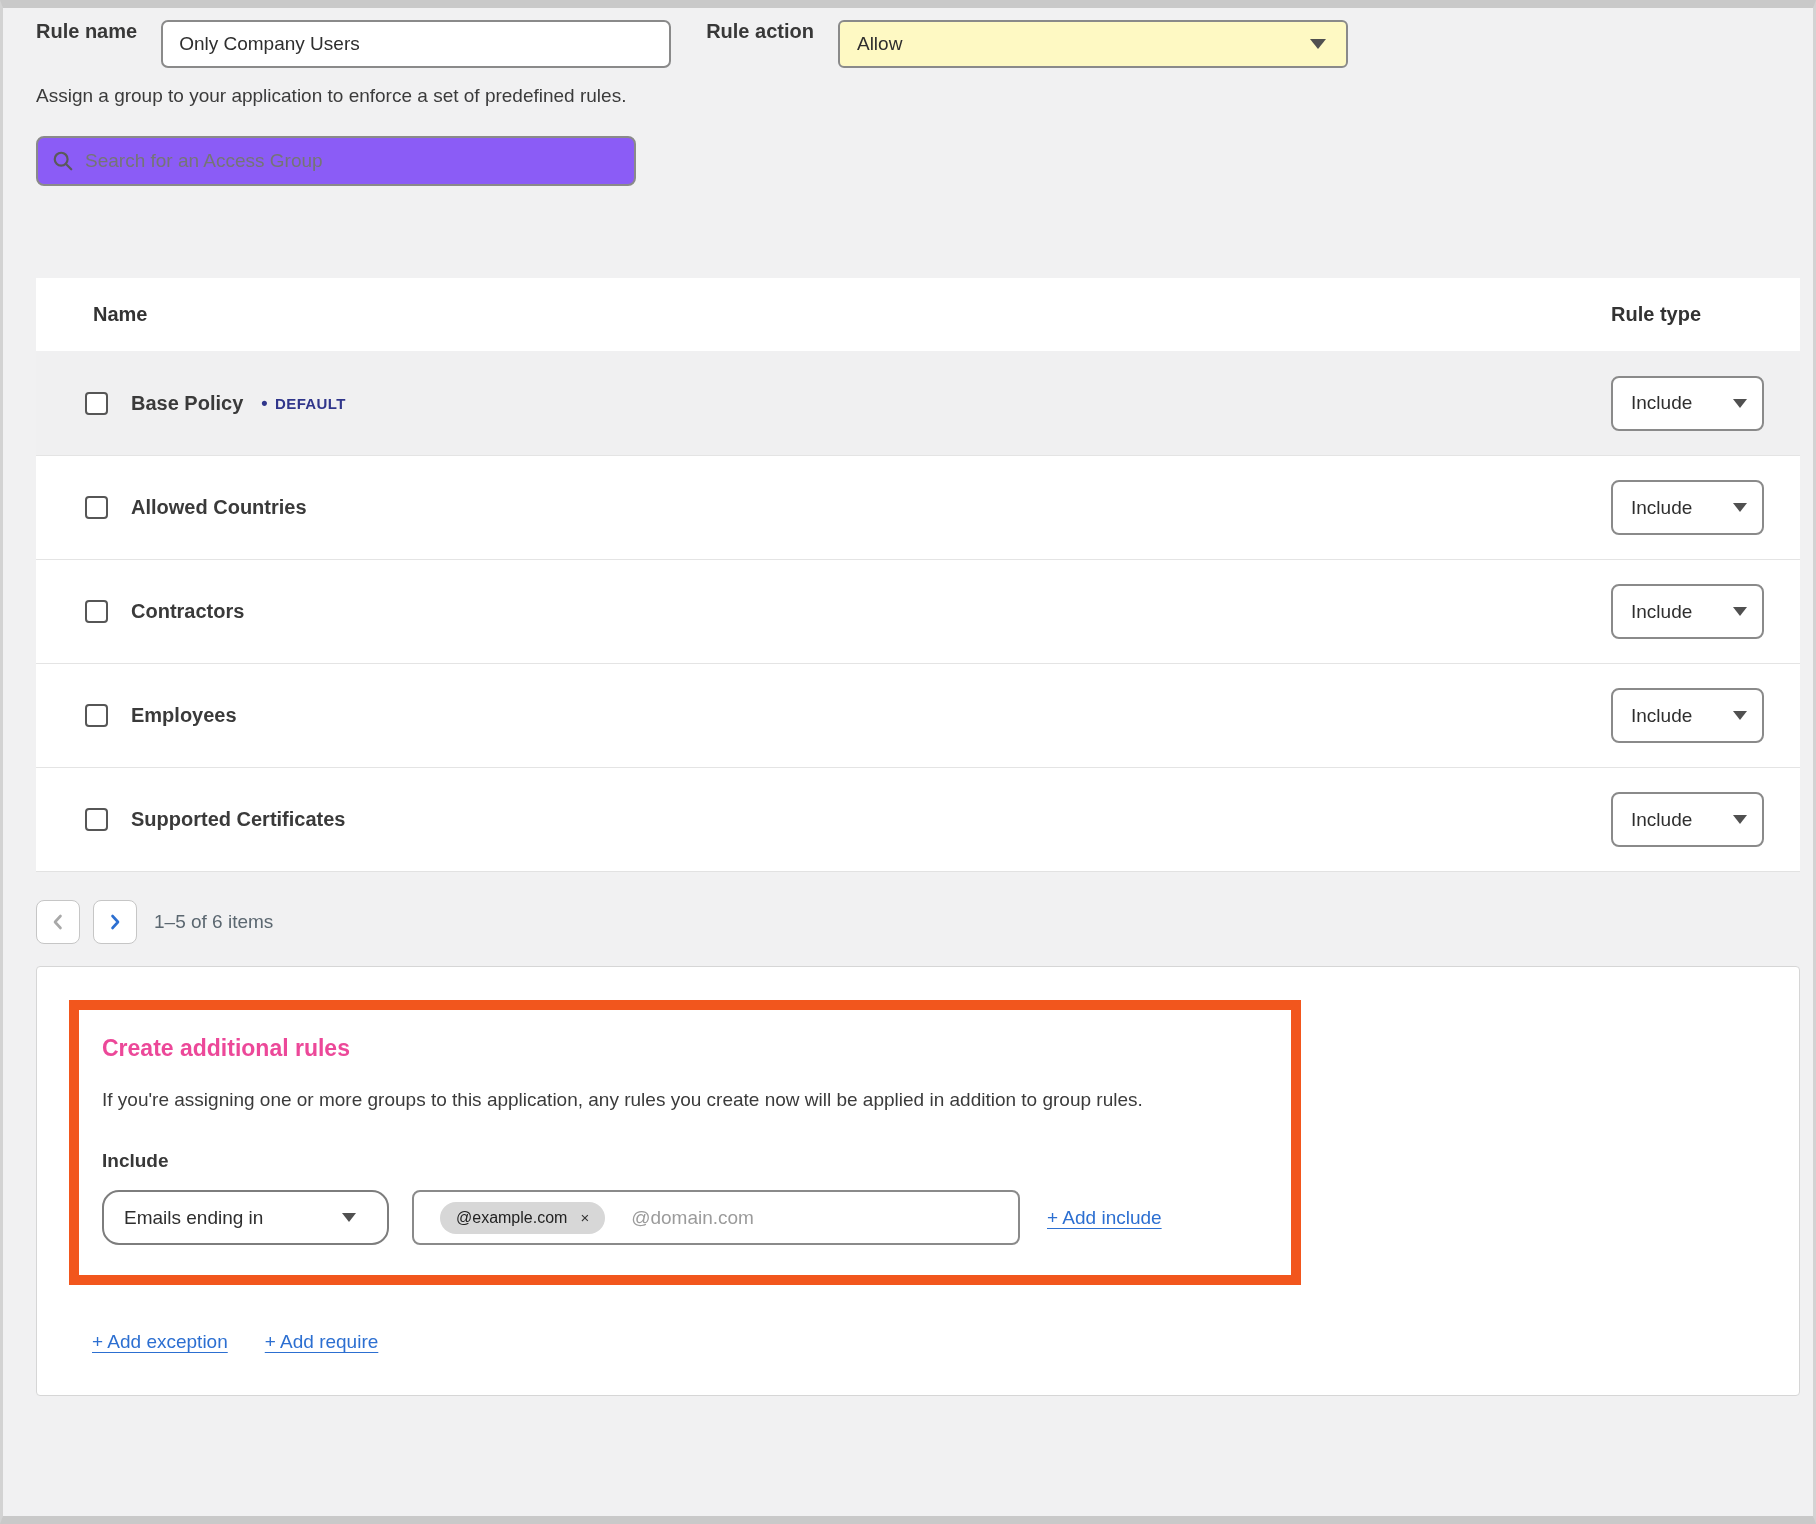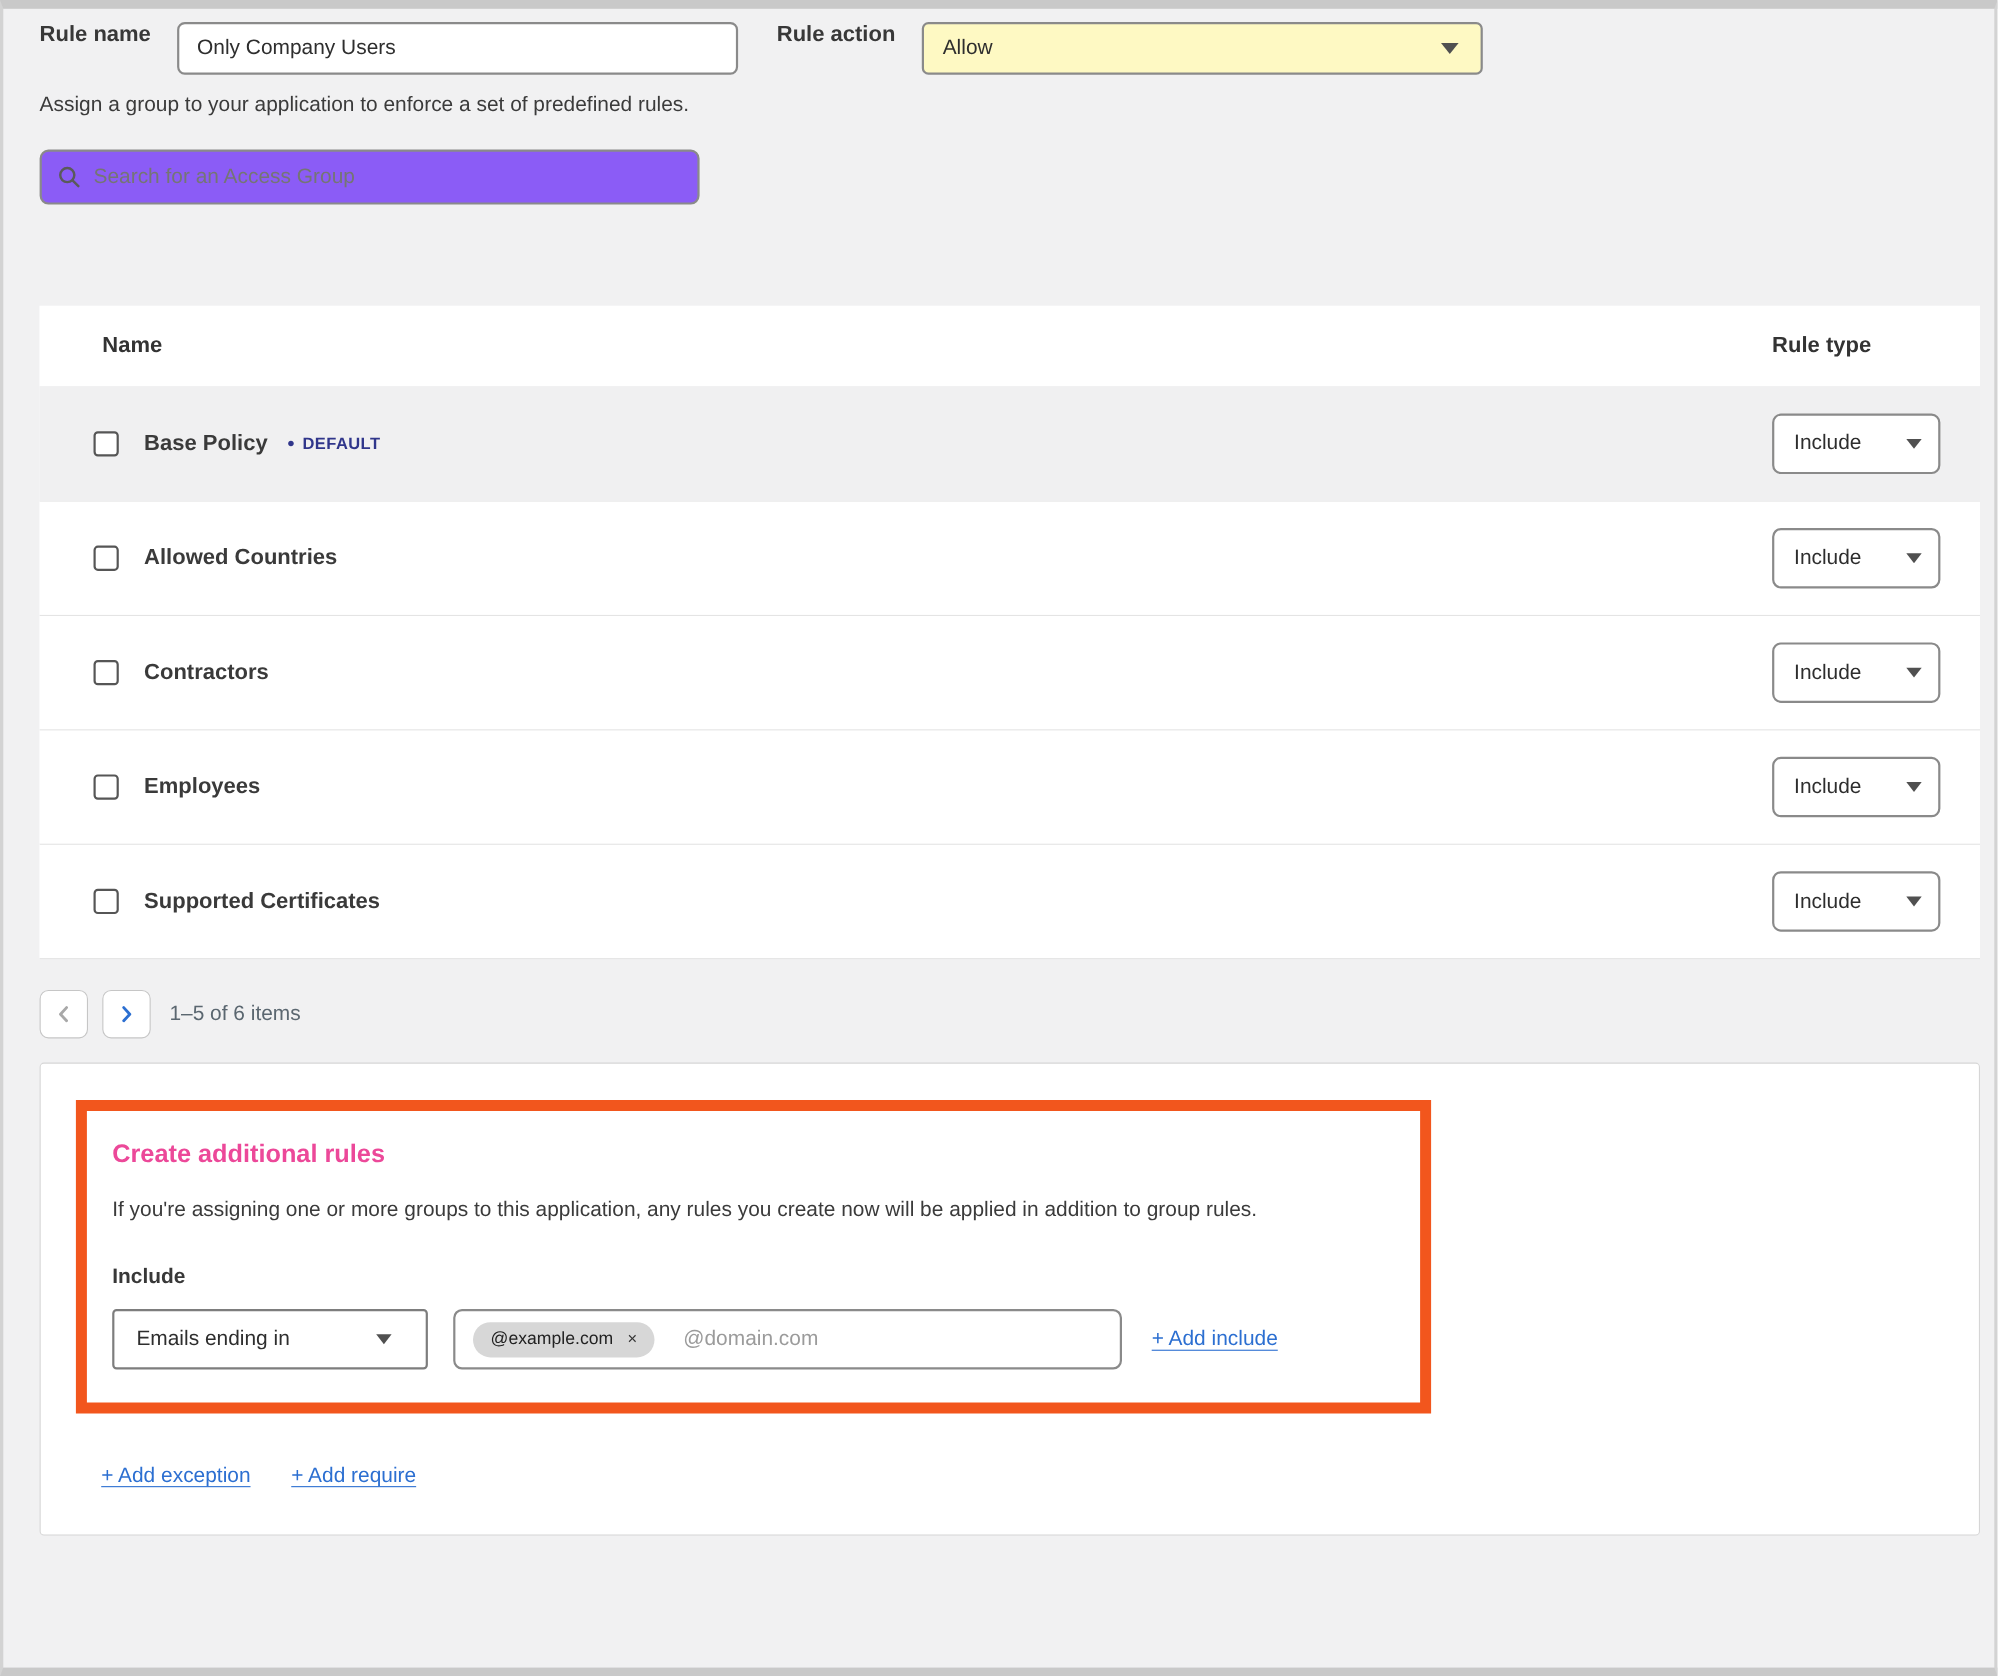--- a/index.html
+++ b/index.html
@@ -117,30 +117,30 @@
     width:1232px;
     border:10px solid #F2561D;
     padding:25px 20px 30px 23px;
   }
   .hl-heading { font-size:23px; font-weight:700; color:#ec4899; }
   .hl-desc { margin-top:27px; font-size:19px; color:#3b3b3b; }
   .include-label { margin-top:39px; font-size:19px; font-weight:700; color:#383838; }
   .rule-controls { margin-top:18px; display:flex; align-items:center; }
   .selector {
     width:287px; height:55px; background:#fff;
-    border:2px solid #7d7d7d; border-radius:4px;
+    border:2px solid #7d7d7d; border-radius:17px;
     display:flex; align-items:center; justify-content:space-between;
     padding:0 31px 0 20px; font-size:19px; color:#2e2e2e; cursor:pointer;
     font-family:"Liberation Sans",sans-serif;
   }
   .selector .caret { border-left-width:7px; border-right-width:7px; border-top-width:9px; }
   .tag-input {
     margin-left:23px; width:608px; height:55px; background:#fff;
     border:2px solid #8a8a8a; border-radius:8px;
-    display:flex; align-items:center; padding:0 16px;
+    display:flex; align-items:center; padding:0 26px;
   }
   .tag-pill {
     background:#d7d7d7; border-radius:999px;
     padding:7px 16px; font-size:16px; color:#222;
     display:flex; align-items:center; gap:13px;
   }
   .tag-remove { font-size:15px; color:#333; cursor:pointer; }
   .tag-placeholder { margin-left:26px; font-size:19px; color:#9b9b9b; }
   .link {
     color:#2c6fd1; font-size:19px; text-decoration:underline;

